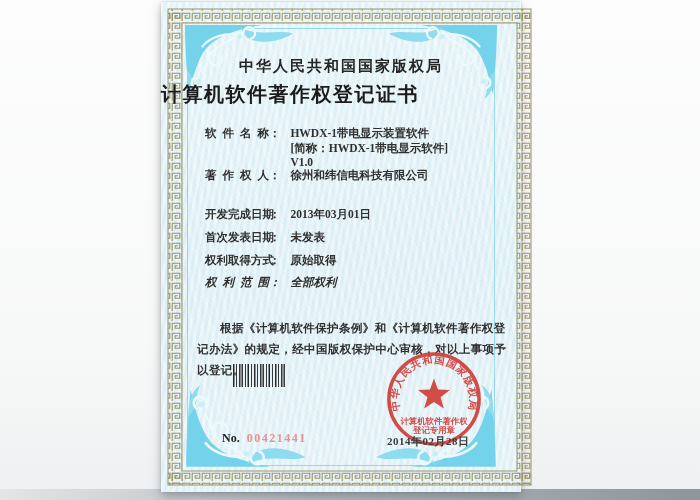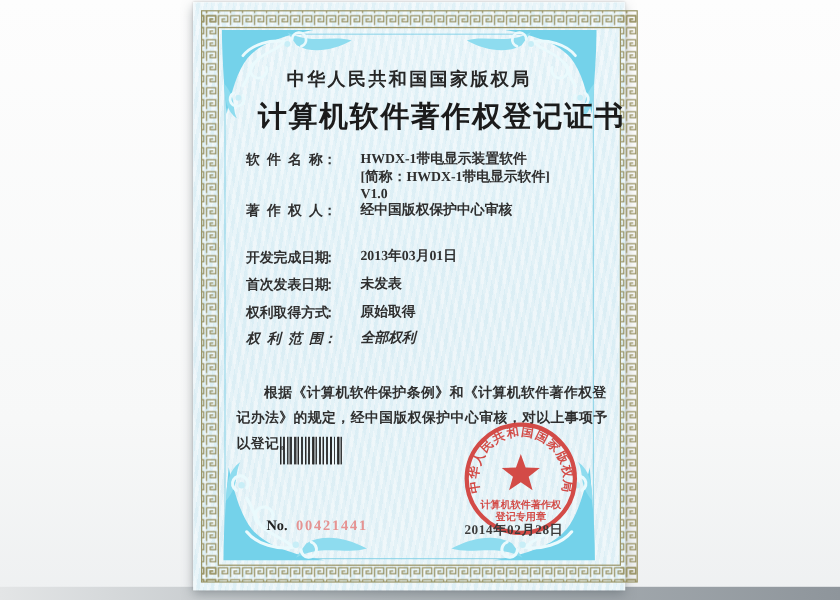--- a/index.html
+++ b/index.html
@@ -36,35 +36,35 @@
   .flr.tr{right:22px;top:21px;transform:scaleX(-1);}
   .flr.bl{left:22px;bottom:23px;width:126px;height:84px;transform:scaleY(-1);}
   .flr.br{right:22px;bottom:23px;width:126px;height:84px;transform:scale(-1,-1);}
 
   .authority{
     position:absolute;left:0;right:0;top:55px;text-align:center;
     font-family:"Liberation Sans","DejaVu Sans",sans-serif;
     font-weight:bold;font-size:15px;letter-spacing:2px;color:#262626;
   }
   .cert-title{
-    position:absolute;left:0;right:0;top:79px;text-align:right;
-    font-weight:bold;font-size:24px;letter-spacing:1.5px;color:#1b1b1b;
+    position:absolute;left:0;right:0;top:79px;text-align:left;
+    font-weight:bold;font-size:20px;letter-spacing:1.5px;color:#1b1b1b;
   }
   .certno{
     position:absolute;top:109px;right:34px;font-size:9px;color:#454545;letter-spacing:.5px;
   }
   .certno .lbl{margin-right:6px;}
 
   .row{position:absolute;left:44px;font-size:11.5px;color:#2f2f2f;font-weight:600;white-space:nowrap;}
   .flabel{
     display:inline-block;width:64px;text-align:justify;text-align-last:justify;
     vertical-align:top;
   }
   .colon{vertical-align:top;}
-  .fval{display:inline-block;margin-left:17px;vertical-align:top;line-height:14.5px;}
+  .fval{display:inline-block;margin-left:7px;vertical-align:top;line-height:14.5px;}
   .fval div{white-space:nowrap;}
   .r0{top:124px;}
   .r1{top:166px;}
   .r2{top:205px;}
   .r3{top:228px;}
   .r4{top:251px;}
   .r5{top:273px;font-style:italic;}
   .r6{top:293px;}
 
   .statement{
@@ -145,21 +145,21 @@
     <span class="flabel">软件名称</span><span class="colon">：</span>
     <span class="fval">
       <div>HWDX-1带电显示装置软件</div>
       <div>[简称：HWDX-1带电显示软件]</div>
       <div>V1.0</div>
     </span>
   </div>
 
   <div class="row r1">
     <span class="flabel">著作权人</span><span class="colon">：</span>
-    <span class="fval">经中国版权保护中心审核</span>
+    <span class="fval">徐州和纬信电科技有限公司</span>
   </div>
 
   <div class="row r2">
     <span class="flabel">开发完成日期</span><span class="colon">：</span>
     <span class="fval">2013年03月01日</span>
   </div>
 
   <div class="row r3">
     <span class="flabel">首次发表日期</span><span class="colon">：</span>
     <span class="fval">未发表</span>

